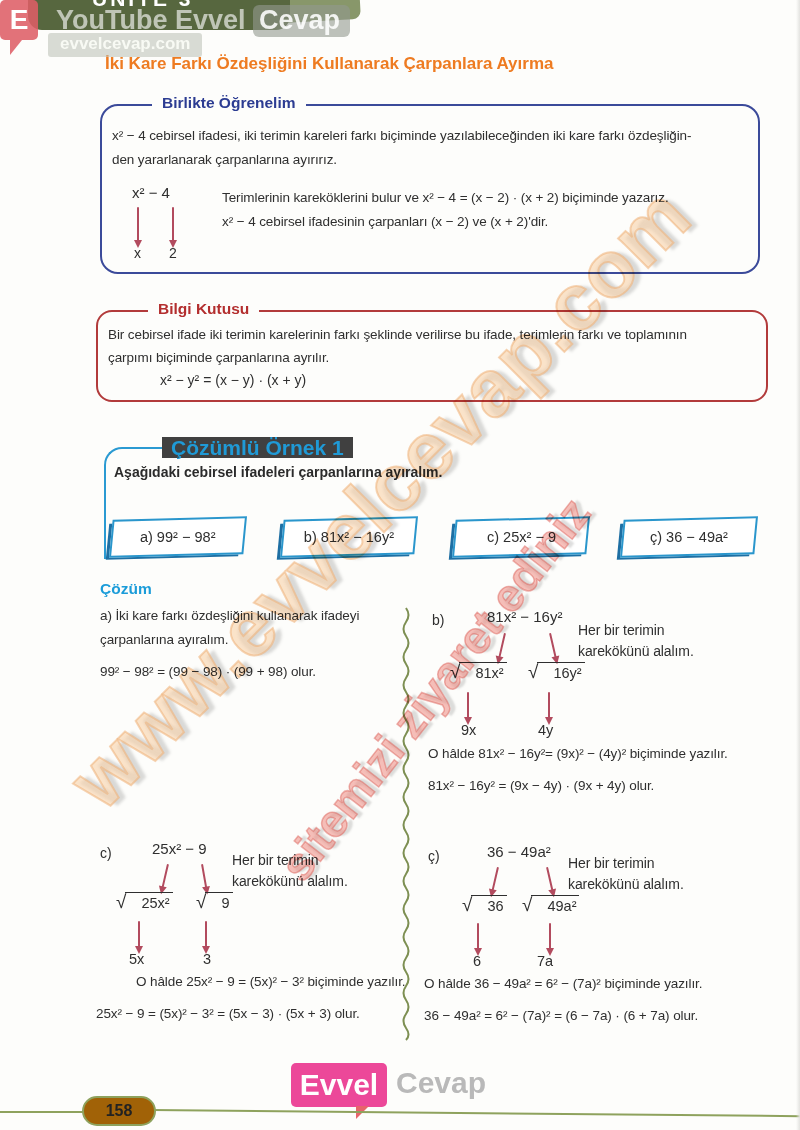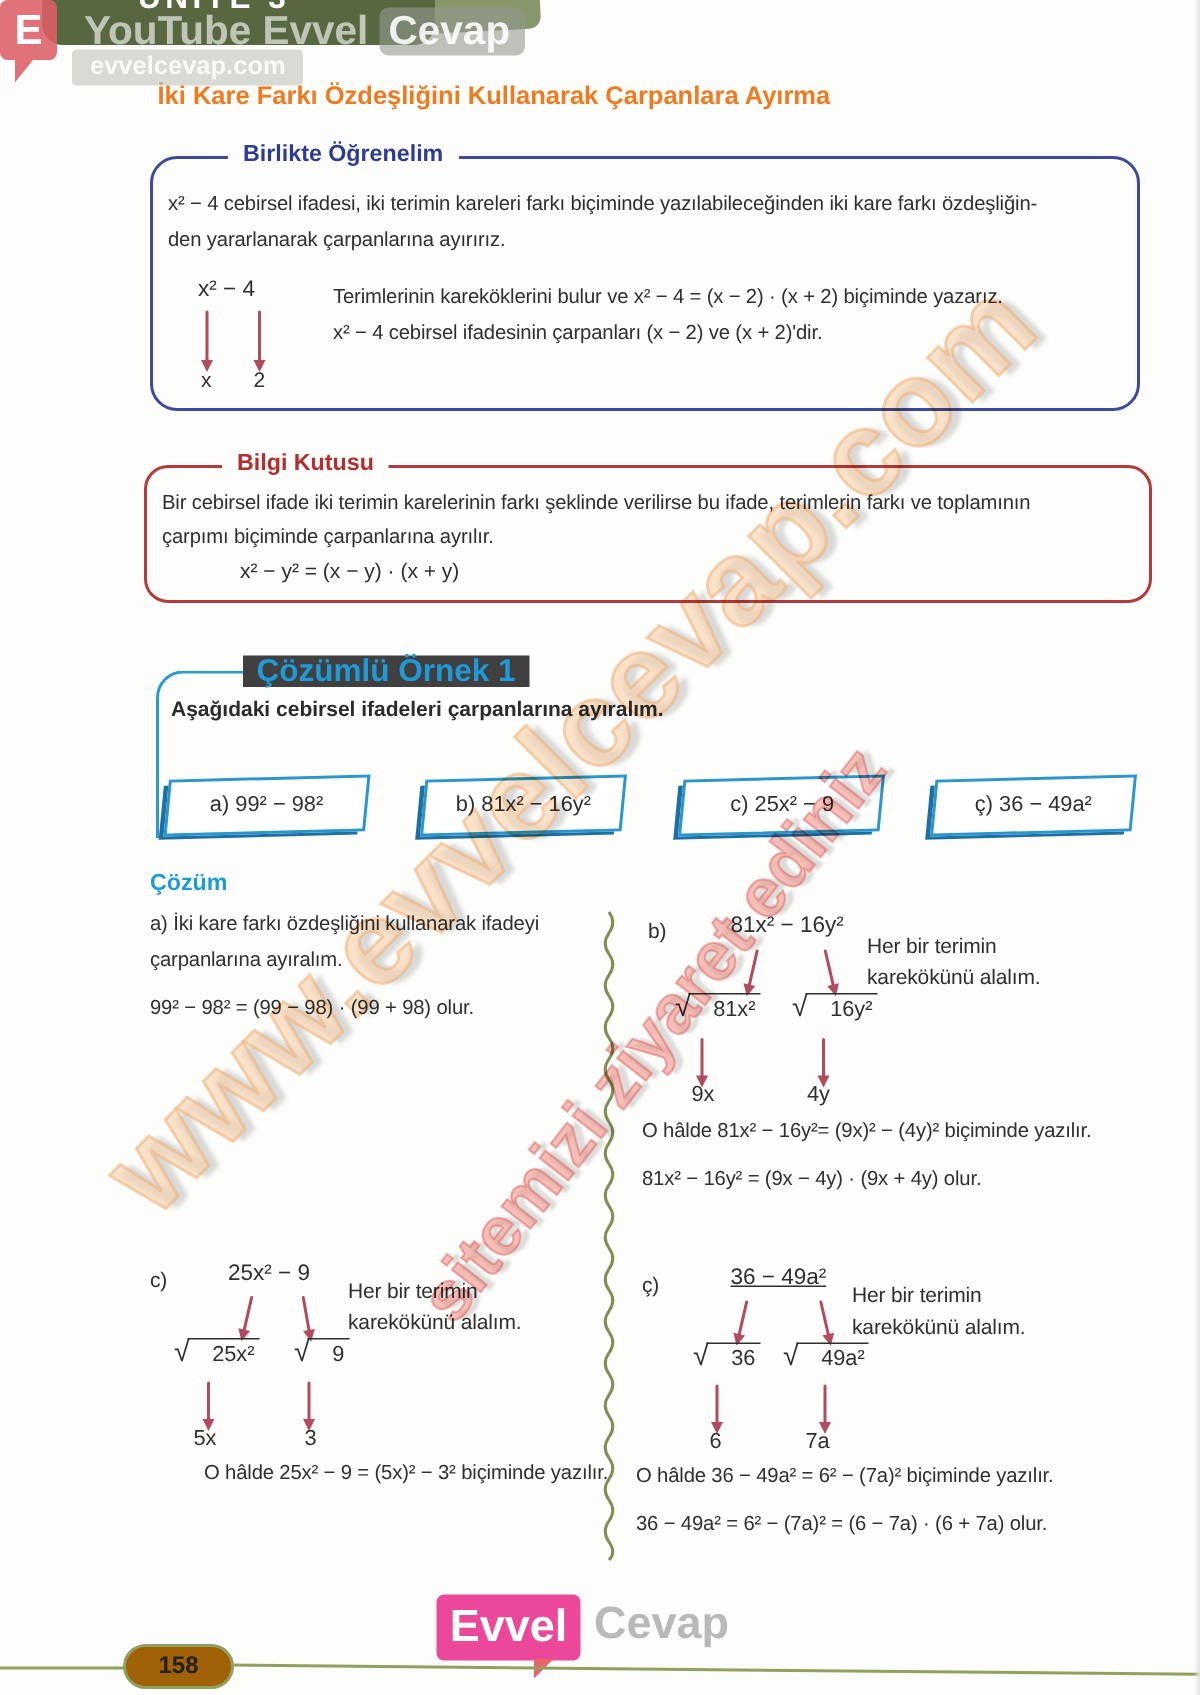--- a/index.html
+++ b/index.html
@@ -210,23 +210,24 @@
   </span>
   <span class="radical" style="left:196px; top:892px;">
     <span class="rsign">√</span>
       <span class="rcand">9</span>
   </span>
   <div class="arrow" style="left:138px; top:921px; height:26px;"></div>
   <div class="arrow" style="left:205px; top:921px; height:26px;"></div>
   <div class="math" style="left:129px; top:951px; font-size:14.5px;">5x</div>
   <div class="math" style="left:203px; top:951px; font-size:14.5px;">3</div>
   <div class="txt" style="left:96px; top:972px;margin-left:40px;">O hâlde 25x² − 9 = (5x)² − 3² biçiminde yazılır.</div>
+  <div class="txt" style="left:96px; top:1004px;">25x² − 9 = (5x)² − 3² = (5x − 3) · (5x + 3) olur.</div>
 
   <div class="txt" style="left:428px; top:846px; font-size:14px;">ç)</div>
-  <div class="math" style="left:487px; top:843px;text-decoration:underline;">36 − 49a²</div>
+  <div class="math" style="left:487px; top:843px;">36 − 49a²</div>
   <div class="txt" style="left:568px; top:853px; font-size:14px;">Her bir terimin</div>
   <div class="txt" style="left:568px; top:874px; font-size:14px;">karekökünü alalım.</div>
   <div class="arrow" style="left:497px; top:867px; height:24px; transform:rotate(13deg);"></div>
   <div class="arrow" style="left:546px; top:867px; height:24px; transform:rotate(-13deg);"></div>
   <span class="radical" style="left:462px; top:895px;">
     <span class="rsign">√</span>
       <span class="rcand">36</span>
   </span>
   <span class="radical" style="left:522px; top:895px;">
     <span class="rsign">√</span>

